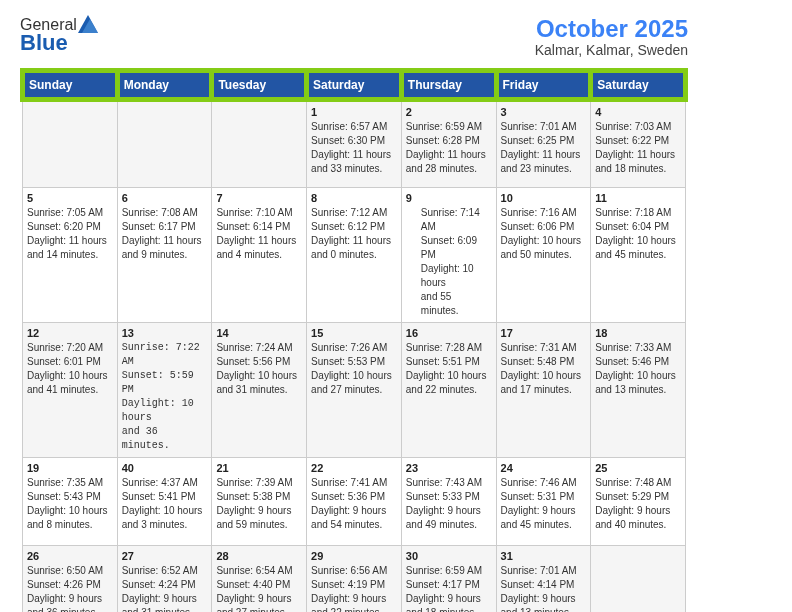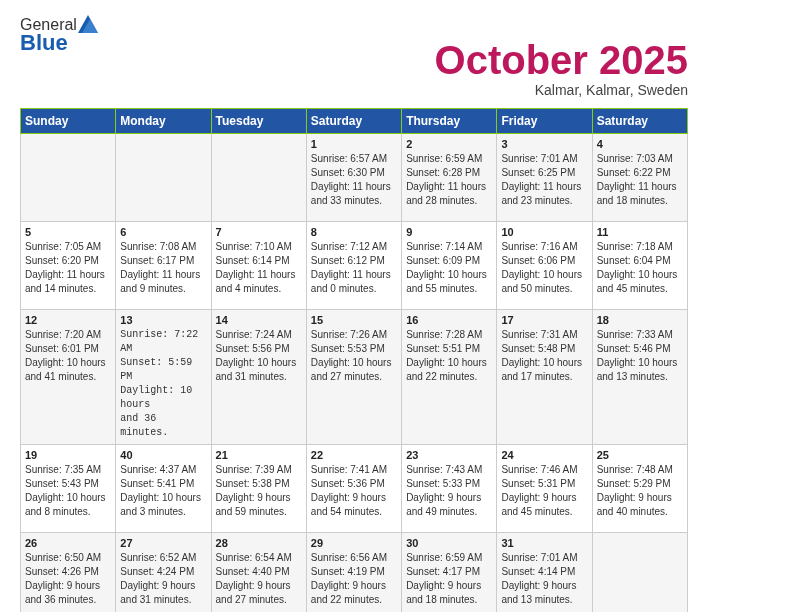--- a/index.html
+++ b/index.html
@@ -28,43 +28,42 @@
     .logo-icon {
       width: 20px;
       height: 18px;
       margin-left: 1px;
       margin-top: -2px;
     }
     .title-block {
       text-align: right;
     }
     .month-title {
-      font-size: 40px;
+      font-size: 24px;
       font-weight: bold;
-      color: #be185d;
+      color: #3b82f6;
       line-height: 1.1;
-      margin-top: 22px;
     }
     .subtitle {
       font-size: 14px;
       color: #444;
     }
     table {
       width: 100%;
       border-collapse: collapse;
       table-layout: fixed;
     }
     thead th {
       background-color: #2255a4;
       color: #fff;
       font-size: 12px;
       font-weight: bold;
       padding: 5px 4px;
       text-align: left;
-      border: 1px solid #84cc16;
+      border: 5px solid #84cc16;
     }
     tbody td {
       border: 1px solid #ccc;
       vertical-align: top;
       padding: 4px 4px 4px 4px;
       height: 88px;
       font-size: 10.5px;
       color: #222;
       background: #fff;
     }
@@ -182,21 +181,21 @@
           </td>
           <td>
             <div class="day-num">8</div>
             <div class="day-info" style="white-space: pre-line;">Sunrise: 7:12 AM
 Sunset: 6:12 PM
 Daylight: 11 hours
 and 0 minutes.</div>
           </td>
           <td>
             <div class="day-num">9</div>
-            <div class="day-info" style="white-space: pre-line;">Sunrise: 7:14 AM
+            <div class="day-info" style="white-space: pre-line; margin-left: 15px;">Sunrise: 7:14 AM
 Sunset: 6:09 PM
 Daylight: 10 hours
 and 55 minutes.</div>
           </td>
           <td>
             <div class="day-num">10</div>
             <div class="day-info" style="white-space: pre-line;">Sunrise: 7:16 AM
 Sunset: 6:06 PM
 Daylight: 10 hours
 and 50 minutes.</div>

